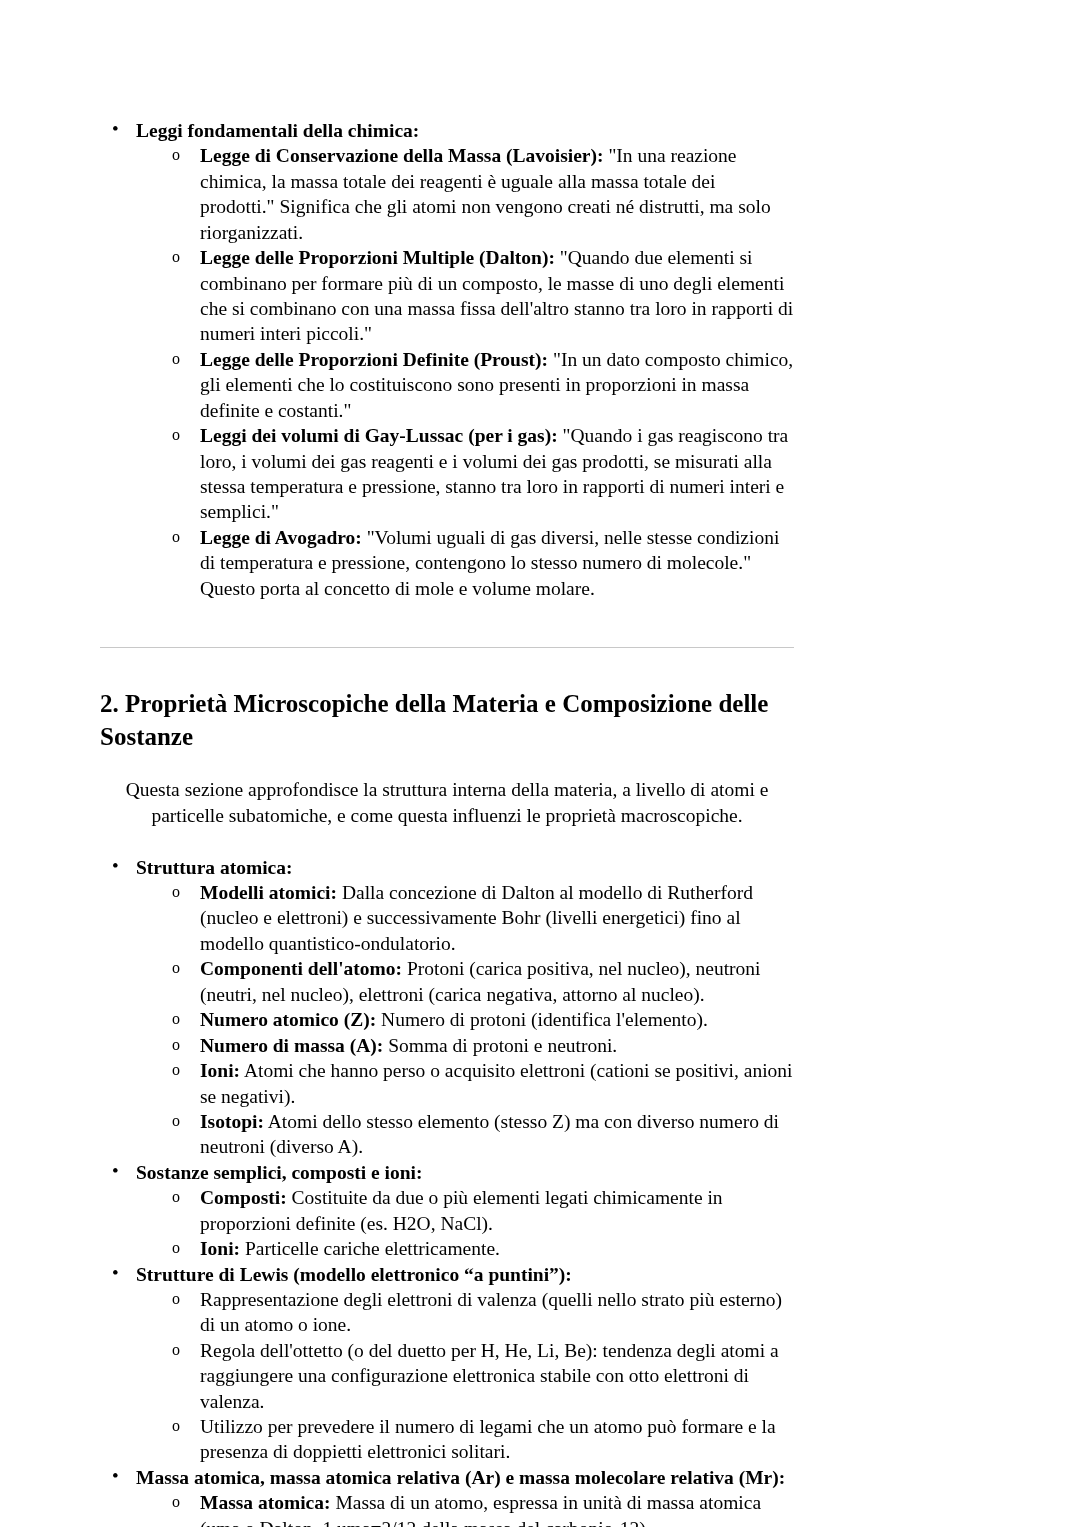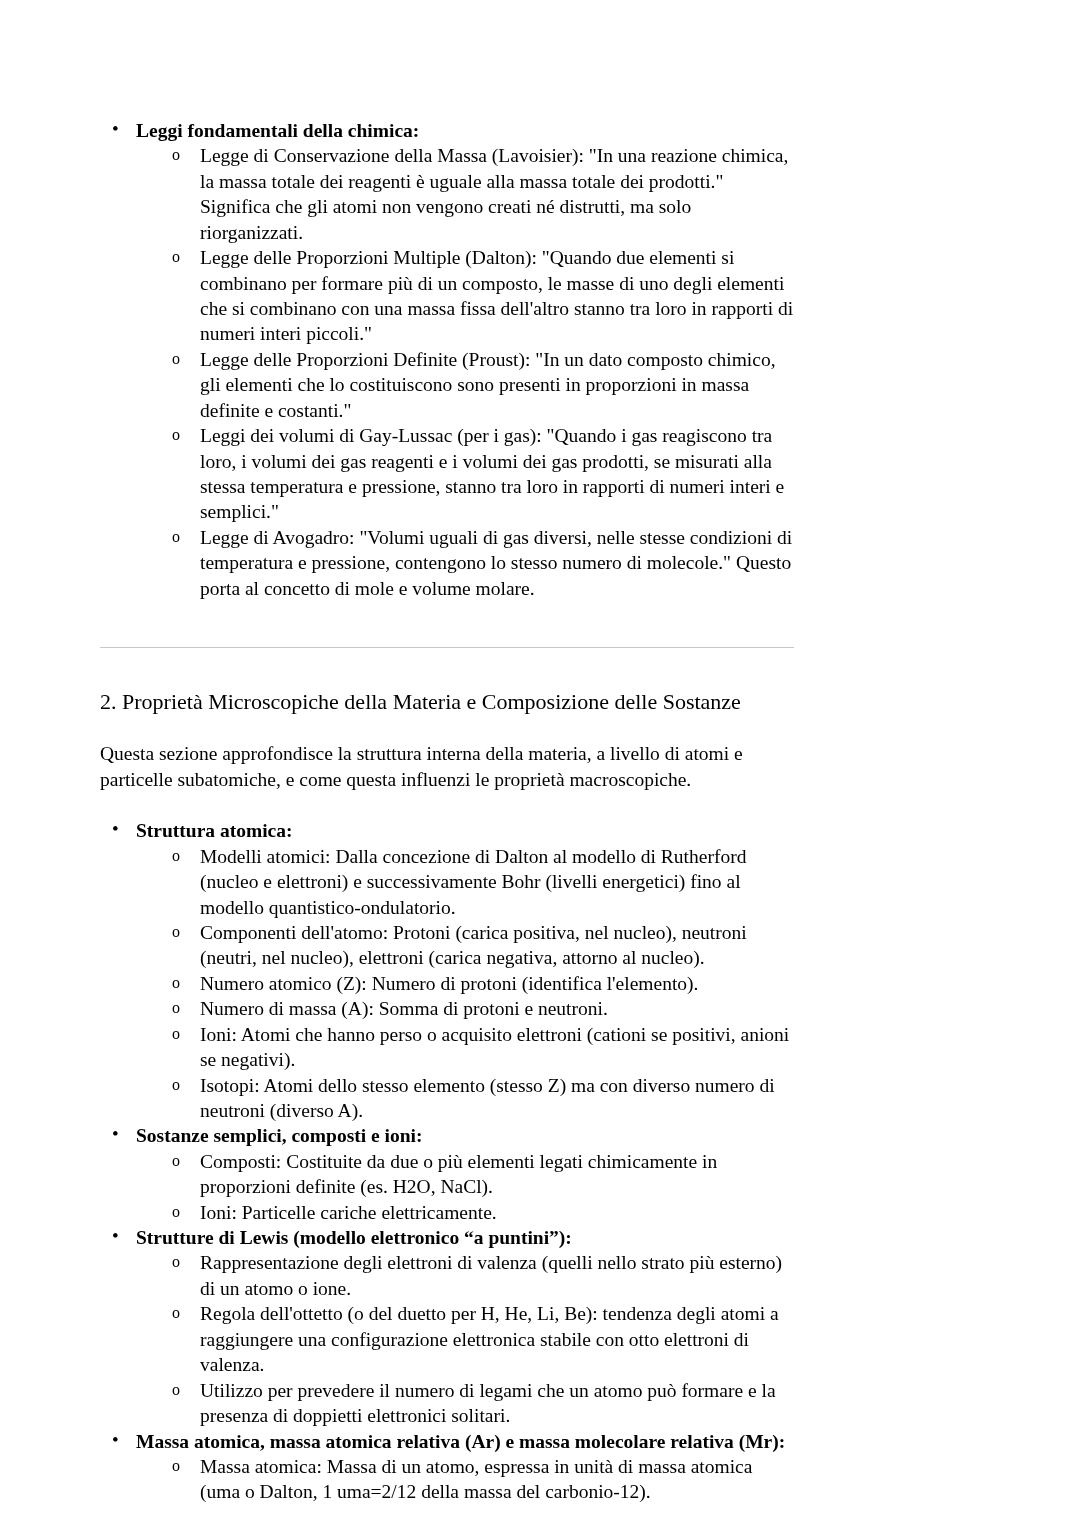--- a/index.html
+++ b/index.html
@@ -58,39 +58,40 @@
   ul.lvl2 > li.bullet2::before {
     content: "o";
     position: absolute;
     left: 36px;
     top: 0px;
     font-size: 16px;
     line-height: 1.55;
     font-family: "Liberation Serif", serif;
   }
   .strong {
-    font-weight: normal;
+    font-weight: bold;
     text-align: center;
   }
   .divider {
     border: none;
     border-top: 1px solid #c8c8c8;
     margin: 46px 0 40px 0;
     height: 0;
   }
   h2.section-title {
-    font-size: 22px;
-    font-weight: normal;
+    font-size: 25px;
+    font-weight: bold;
     margin: 0 0 24px 0;
     line-height: 1.3;
   }
   p.intro {
     font-size: 19.5px;
     line-height: 1.32;
     margin: 16px 0 26px 0;
+    text-align: center;
   }
 </style>
 </head>
 <body>
 
 <div class="page">
 
   <ul class="lvl1">
     <li class="bullet1">
       <span class="b1text">Leggi fondamentali della chimica:</span>

